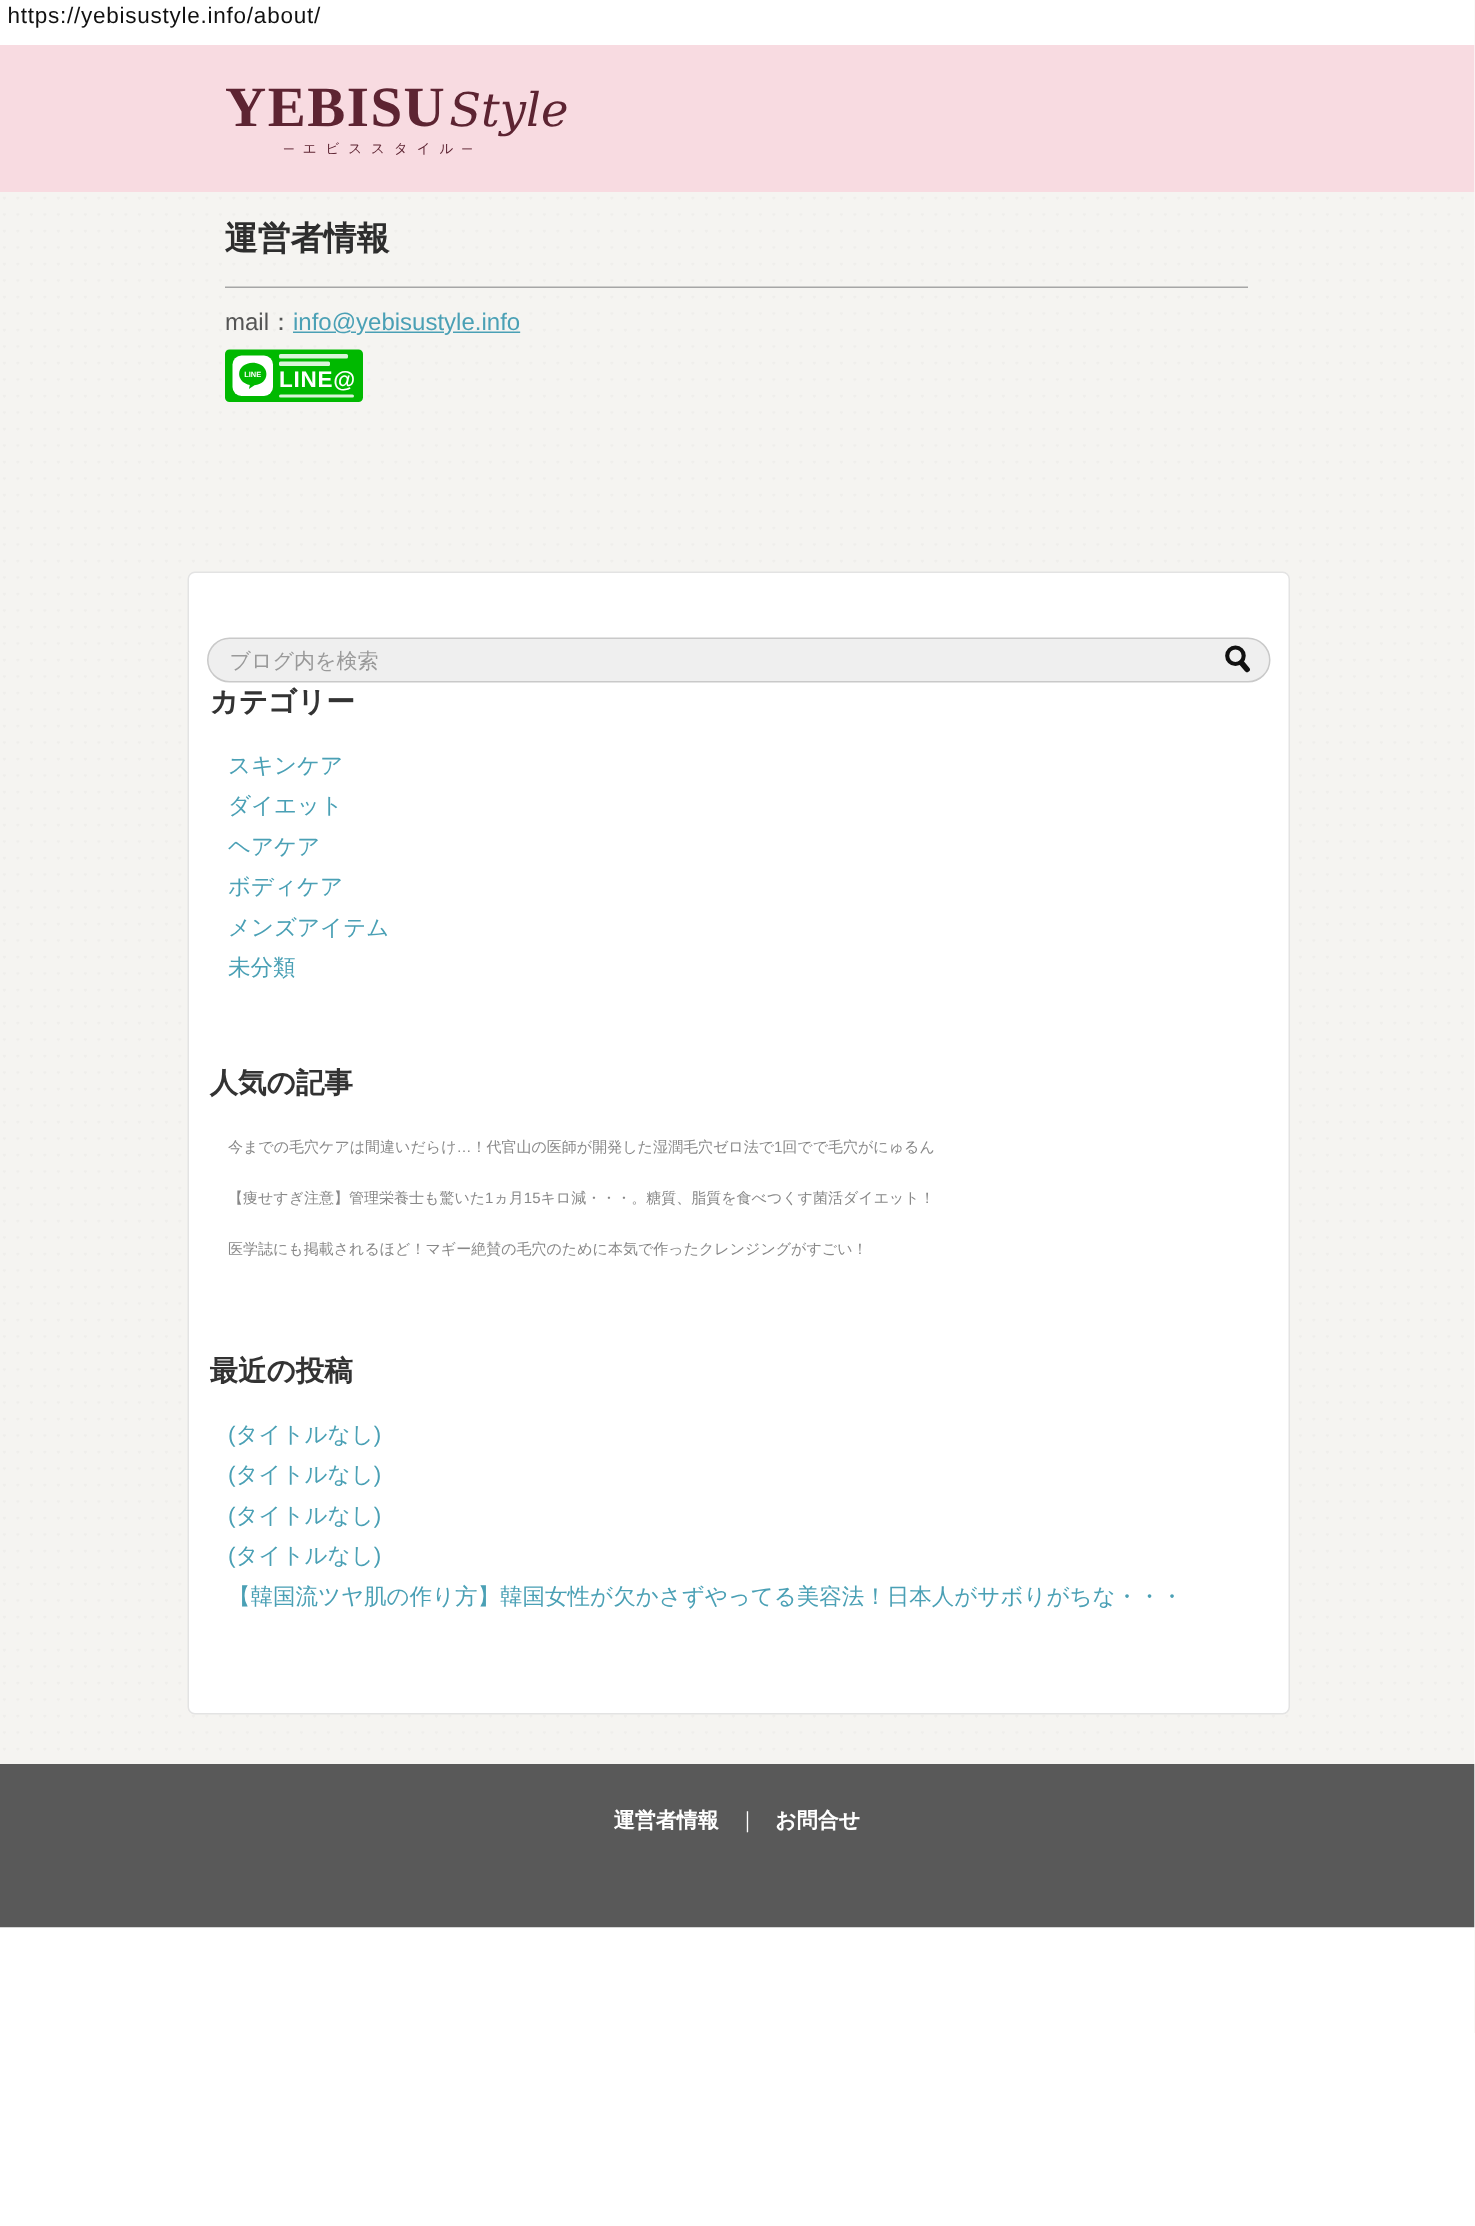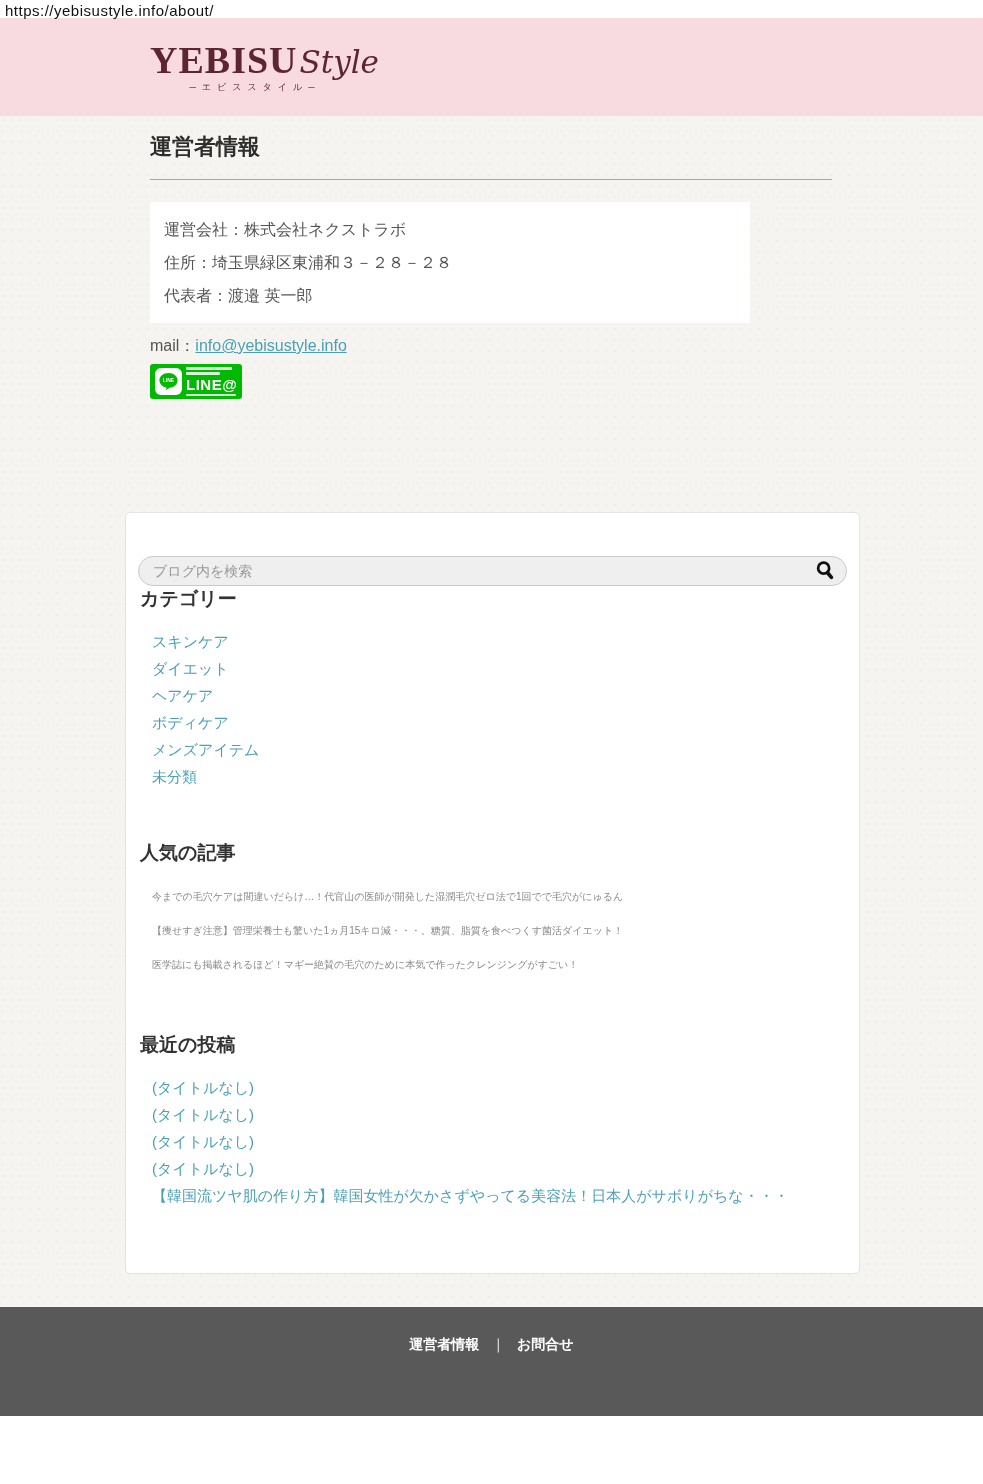--- a/index.html
+++ b/index.html
@@ -5,21 +5,21 @@
   * { box-sizing: border-box; margin: 0; padding: 0; }
   html, body { width: 983px; }
   body {
     font-family: "Liberation Sans", "DejaVu Sans", sans-serif;
     background: #ffffff;
     color: #333;
   }
 
   
   .url-bar {
-    height: 18px;
+    height: 30px;
     background: #fff;
     font-size: 15px;
     color: #111;
     padding: 2px 0 0 5px;
     letter-spacing: 0.5px;
   }
 
   
   .site-header {
     height: 98px;
@@ -239,26 +239,20 @@
   </a>
 </header>
 
 <div class="page-bg">
 
   <main class="content">
     <h1 class="page-title">運営者情報</h1>
     <hr class="title-rule">
 
 
-    <div class="info-box">
-
-    <p>運営会社：株式会社ネクストラボ</p>
-        <p>住所：埼玉県緑区東浦和３－２８－２８</p>
-        <p>代表者：渡邉 英一郎</p>
-      </div>
 
     <p class="mail-line">
       <span>mail：</span><a>info@yebisustyle.info</a>
     </p>
 
     <div class="line-badge">
       <span class="line-bubble-box">
         <svg width="23" height="23" viewBox="0 0 24 24">
           <path d="M12 3 C6.5 3 2.5 6.5 2.5 10.8 C2.5 14.6 5.8 17.7 10 18.4 L9.3 21.2 L13.2 18.6 C18.2 18.3 21.5 14.9 21.5 10.8 C21.5 6.5 17.5 3 12 3 Z" fill="#00b900"></path>
           <text x="12" y="13" text-anchor="middle" font-size="5.2" font-family="Liberation Sans, sans-serif" font-weight="bold" fill="#ffffff">LINE</text>

